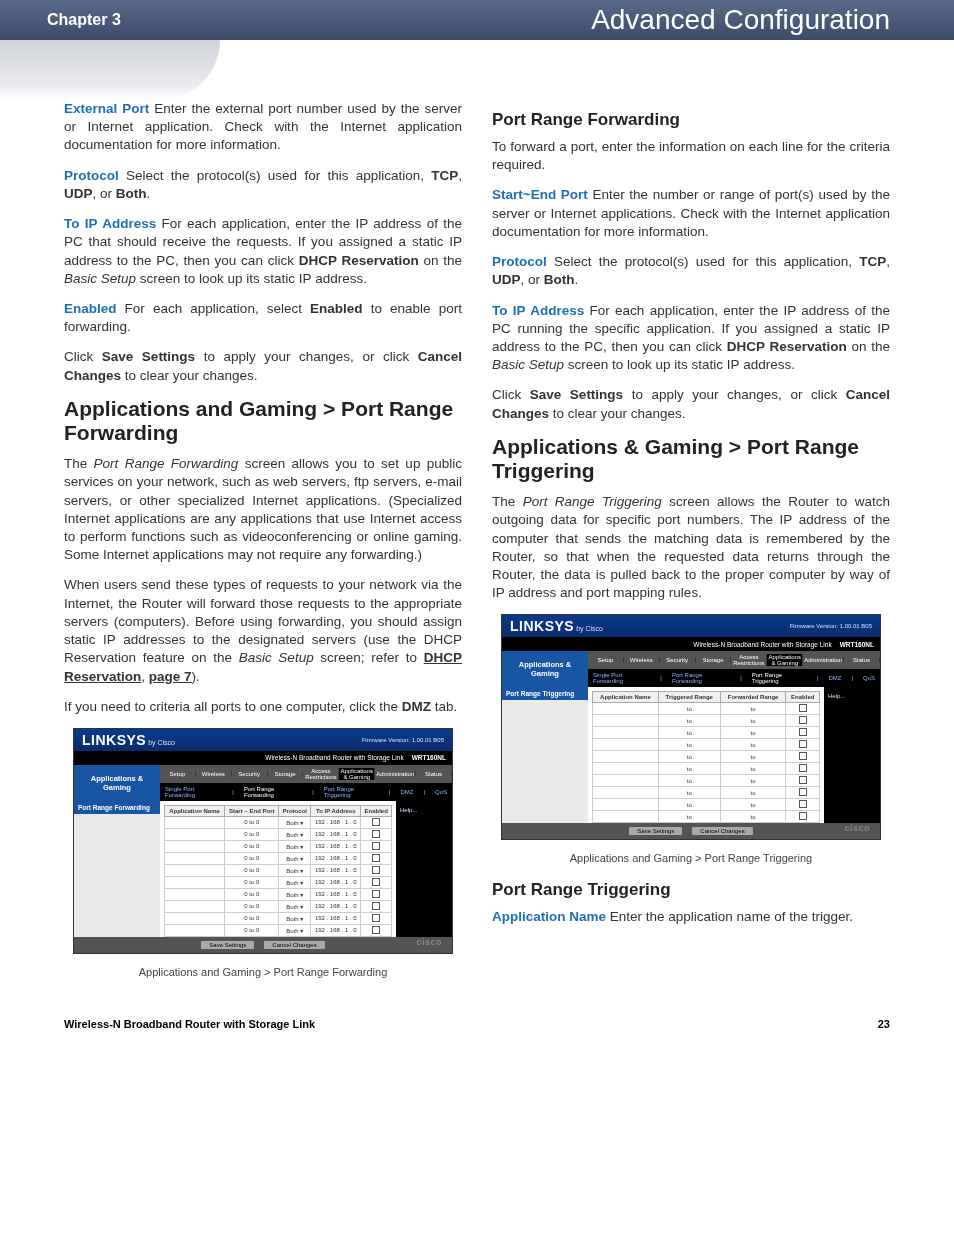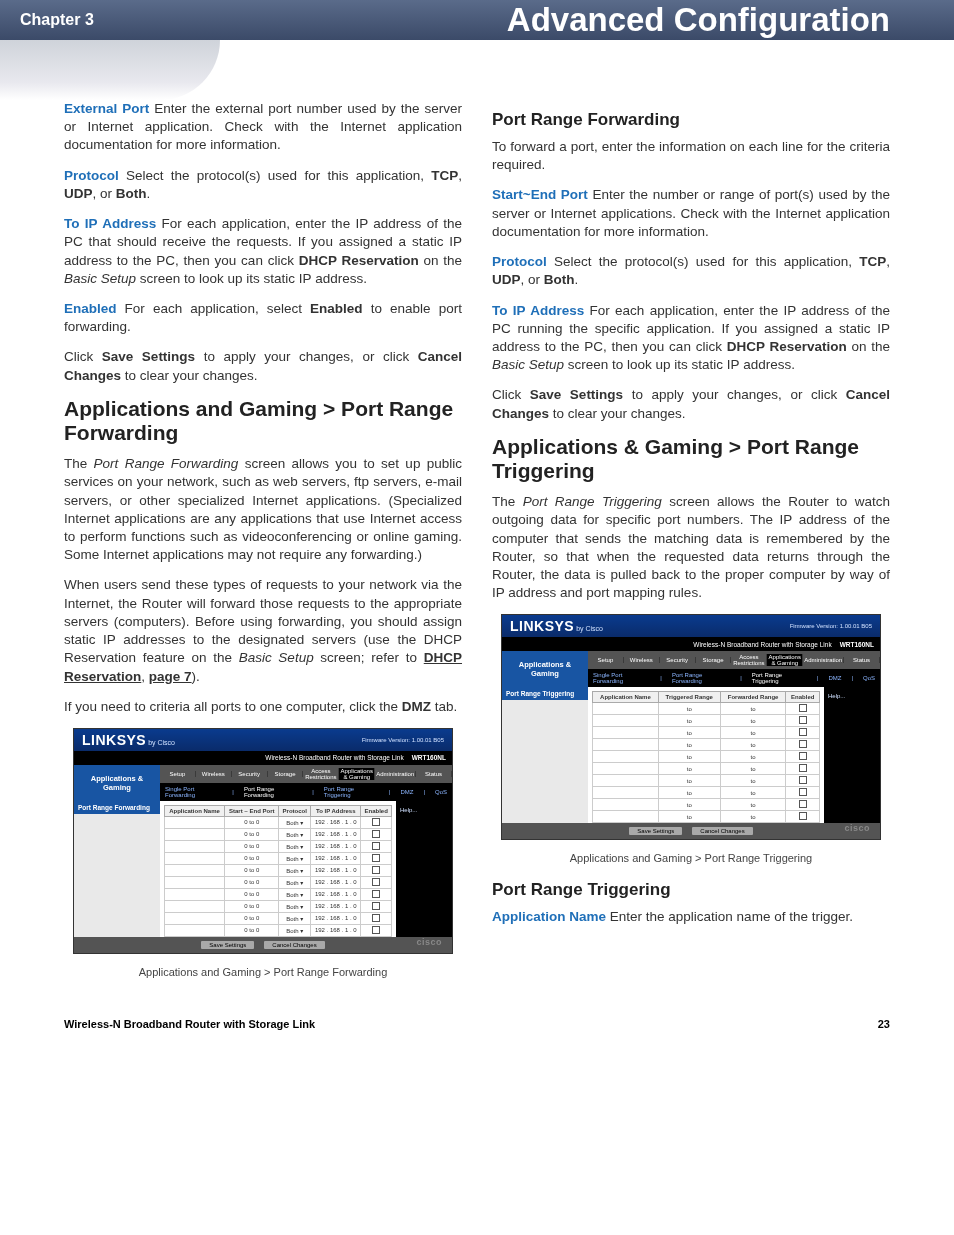--- a/index.html
+++ b/index.html
@@ -1,24 +1,24 @@
 <!DOCTYPE html>
 <html><head>
 <meta charset="utf-8">
 <style>
   * { box-sizing: border-box; margin: 0; padding: 0; }
   html, body { width: 954px; background: #fff; font-family: "Myriad Pro", "Segoe UI", Arial, sans-serif; color: #333; }
   .page { width: 954px; padding: 0 0 30px 0; position: relative; }
   .header-bar {
     width: 100%; height: 40px; background: linear-gradient(#5a6b8a 0%, #3b4a68 100%);
     display: flex; align-items: center; justify-content: space-between;
-    padding: 0 64px 0 20px; color: #fff;
+    padding: 0 64px 0 47px; color: #fff;
   }
   .header-left { font-weight: 700; font-size: 16px; }
-  .header-right { font-weight: 700; font-size: 33px; color: #fff; }
+  .header-right { font-weight: 400; font-size: 28px; color: #fff; }
   .header-curve {
     position: absolute; top: 40px; left: 0; width: 220px; height: 60px;
     border-bottom-right-radius: 60px 60px;
     background: linear-gradient(#cfd3da, #e8e8ee 70%, #fff);
   }
   .content {
     position: relative; z-index: 1;
     display: flex; gap: 30px;
     padding: 60px 64px 0 64px;
   }

